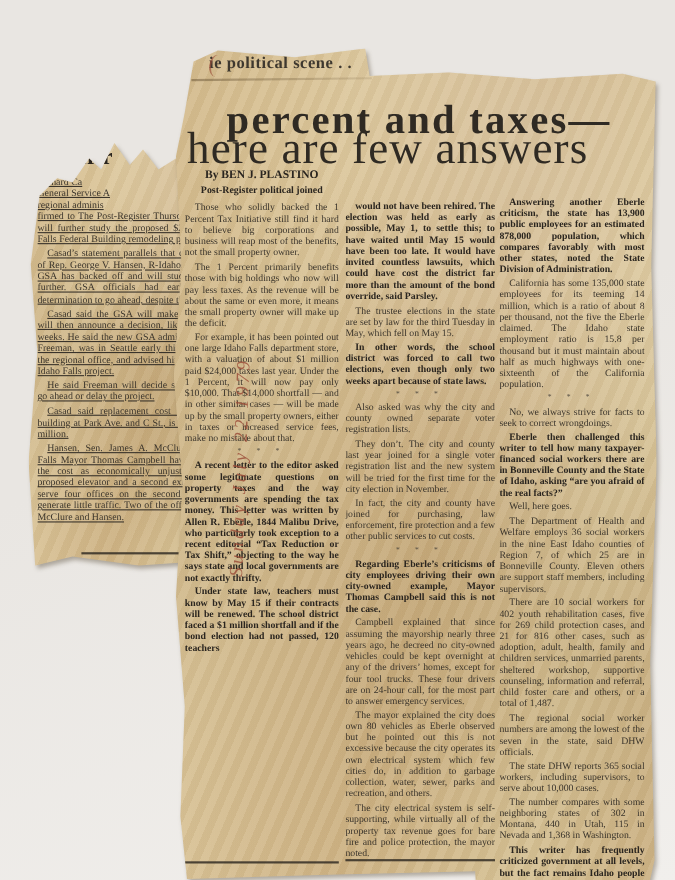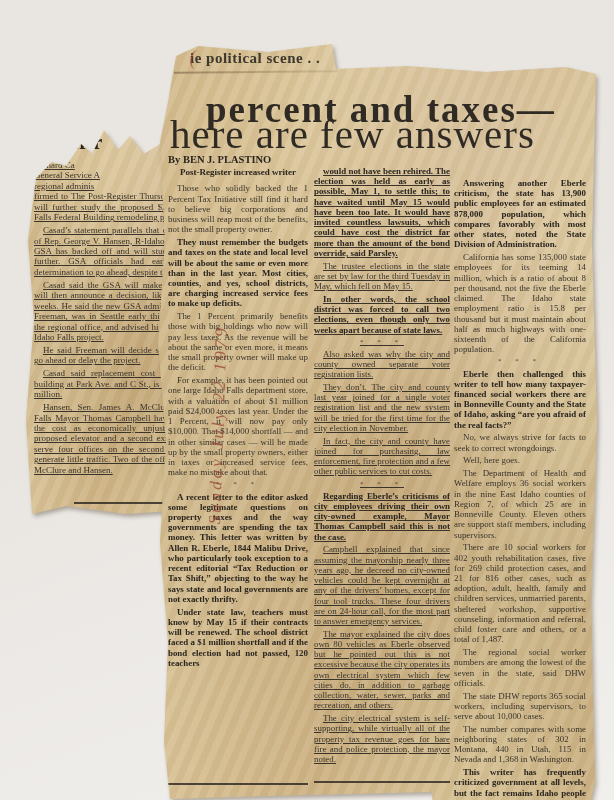--- a/index.html
+++ b/index.html
@@ -42,23 +42,23 @@
       441px 775px,307px 779px,305px 786px,288px 784px,286px 750px,160px 753px,24px 757px,
       18px 700px,22px 600px,14px 500px,20px 400px,12px 300px,19px 200px,14px 100px,22px 60px);
   }
   .kicker{position:absolute;left:44px;top:8px;font-weight:bold;font-size:15px;color:#3e382f;letter-spacing:.5px;}
   .tear-line{position:absolute;left:28px;top:29px;width:164px;height:2px;
     background:linear-gradient(90deg,rgba(90,70,40,.45),rgba(90,70,40,.12));transform:rotate(-.6deg);}
   .headline1{position:absolute;left:60px;top:46px;font-weight:bold;font-size:37px;color:#2f2a23;letter-spacing:2px;white-space:nowrap;}
   .headline2{position:absolute;left:24px;top:68px;font-weight:normal;font-size:41px;color:#2f2a23;letter-spacing:1px;white-space:nowrap;}
   .col{position:absolute;overflow:hidden;font-size:8.9px;line-height:1.15;color:var(--ink);text-align:justify;}
   #col1{left:22px;top:112px;width:140px;height:636px;}
-  #col2{left:168px;top:124px;width:136px;height:612px;text-decoration:underline;}
+  #col2{left:168px;top:140px;width:136px;height:612px;}
   #col3{left:308px;top:136px;width:132px;height:640px;}
-  .byline{text-align:left;font-weight:bold;font-size:10.5px;color:var(--ink-bold);margin:0 0 1px;}
+  .byline{text-align:center;font-weight:bold;font-size:10.5px;color:var(--ink-bold);margin:0 0 1px;}
   .byline2{text-align:center;font-weight:bold;font-size:9px;color:var(--ink-bold);margin:0 0 6px;}
   .para{margin:0 0 2.5px;text-indent:9px;}
   .para.b{font-weight:bold;color:var(--ink-bold);}
   .para.sep{text-align:center;text-indent:0;font-size:7px;letter-spacing:6px;color:#4a443b;margin:3px 0;}
   .para.frag{text-indent:0;margin:0;}
   .para.cont{text-indent:0;}
   .rule{position:absolute;height:2px;background:#332d25;opacity:.85;}
   #rule-left{left:48px;top:382px;width:152px;}
   #rule-c1{left:22px;top:741px;width:140px;}
   #rule-c2{left:168px;top:739px;width:136px;}
@@ -96,24 +96,23 @@
 
 <div class="clip-wrap" id="main-wrap">
   <div class="clipping" id="main-clip">
     <div class="kicker">ie political scene . .</div>
     <div class="tear-line"></div>
     <div class="headline1">percent and taxes—</div>
     <div class="headline2">here are few answers</div>
 
     <div class="col" id="col1">
       <p class="byline">By BEN J. PLASTINO</p>
-      <p class="byline2">Post-Register increased writer</p>
+      <p class="byline2">Post-Register political joined</p>
       <div>
           <p class="para n">Those who solidly backed the 1 Percent Tax Initiative still find it hard to believe big corporations and business will reap most of the benefits, not the small property owner.</p>
-          <p class="para b">They must remember the budgets and taxes on the state and local level will be about the same or even more than in the last year. Most cities, counties, and yes, school districts, are charging increased service fees to make up deficits.</p>
           <p class="para n">The 1 Percent primarily benefits those with big holdings who now will pay less taxes. As the revenue will be about the same or even more, it means the small property owner will make up the deficit.</p>
           <p class="para n">For example, it has been pointed out one large Idaho Falls department store, with a valuation of about $1 million paid $24,000 taxes last year. Under the 1 Percent, it will now pay only $10,000. That $14,000 shortfall — and in other similar cases — will be made up by the small property owners, either in taxes or increased service fees, make no mistake about that.</p>
           <p class="para sep">* * *</p>
           <p class="para b">A recent letter to the editor asked some legitimate questions on property taxes and the way governments are spending the tax money. This letter was written by Allen R. Eberle, 1844 Malibu Drive, who particularly took exception to a recent editorial “Tax Reduction or Tax Shift,” objecting to the way he says state and local governments are not exactly thrifty.</p>
           <p class="para b">Under state law, teachers must know by May 15 if their contracts will be renewed. The school district faced a $1 million shortfall and if the bond election had not passed, 120 teachers</p>
         </div>
     </div>
 
     <div class="col" id="col2">
         <p class="para b">would not have been rehired. The election was held as early as possible, May 1, to settle this; to have waited until May 15 would have been too late. It would have invited countless lawsuits, which could have cost the district far more than the amount of the bond override, said Parsley.</p>
@@ -126,22 +125,22 @@
         <p class="para sep">* * *</p>
         <p class="para b">Regarding Eberle’s criticisms of city employees driving their own city-owned example, Mayor Thomas Campbell said this is not the case.</p>
         <p class="para n">Campbell explained that since assuming the mayorship nearly three years ago, he decreed no city-owned vehicles could be kept overnight at any of the drivers’ homes, except for four tool trucks. These four drivers are on 24-hour call, for the most part to answer emergency services.</p>
         <p class="para n">The mayor explained the city does own 80 vehicles as Eberle observed but he pointed out this is not excessive because the city operates its own electrical system which few cities do, in addition to garbage collection, water, sewer, parks and recreation, and others.</p>
         <p class="para n">The city electrical system is self-supporting, while virtually all of the property tax revenue goes for bare fire and police protection, the mayor noted.</p>
       </div>
     <div class="col" id="col3">
         <p class="para b">Answering another Eberle criticism, the state has 13,900 public employees for an estimated 878,000 population, which compares favorably with most other states, noted the State Division of Administration.</p>
         <p class="para n">California has some 135,000 state employees for its teeming 14 million, which is a ratio of about 8 per thousand, not the five the Eberle claimed. The Idaho state employment ratio is 15.8 per thousand but it must maintain about half as much highways with one-sixteenth of the California population.</p>
         <p class="para sep">* * *</p>
+        <p class="para n">No, we always strive for facts to seek to correct wrongdoings.</p>
         <p class="para b">Eberle then challenged this writer to tell how many taxpayer-financed social workers there are in Bonneville County and the State of Idaho, asking “are you afraid of the real facts?”</p>
-        <p class="para n">No, we always strive for facts to seek to correct wrongdoings.</p>
         <p class="para n">Well, here goes.</p>
         <p class="para n">The Department of Health and Welfare employs 36 social workers in the nine East Idaho counties of Region 7, of which 25 are in Bonneville County. Eleven others are support staff members, including supervisors.</p>
         <p class="para n">There are 10 social workers for 402 youth rehabilitation cases, five for 269 child protection cases, and 21 for 816 other cases, such as adoption, adult, health, family and children services, unmarried parents, sheltered workshop, supportive counseling, information and referral, child foster care and others, or a total of 1,487.</p>
         <p class="para n">The regional social worker numbers are among the lowest of the seven in the state, said DHW officials.</p>
         <p class="para n">The state DHW reports 365 social workers, including supervisors, to serve about 10,000 cases.</p>
         <p class="para n">The number compares with some neighboring states of 302 in Montana, 440 in Utah, 115 in Nevada and 1,368 in Washington.</p>
         <p class="para b">This writer has frequently criticized government at all levels, but the fact remains Idaho people pay among the lowest property tax in the nation, the latest figures showing it rated 36th of the 50 states. It was about the lowest except for Southern states.</p>
       </div>
 
     <div class="rule" id="rule-c1"></div>

